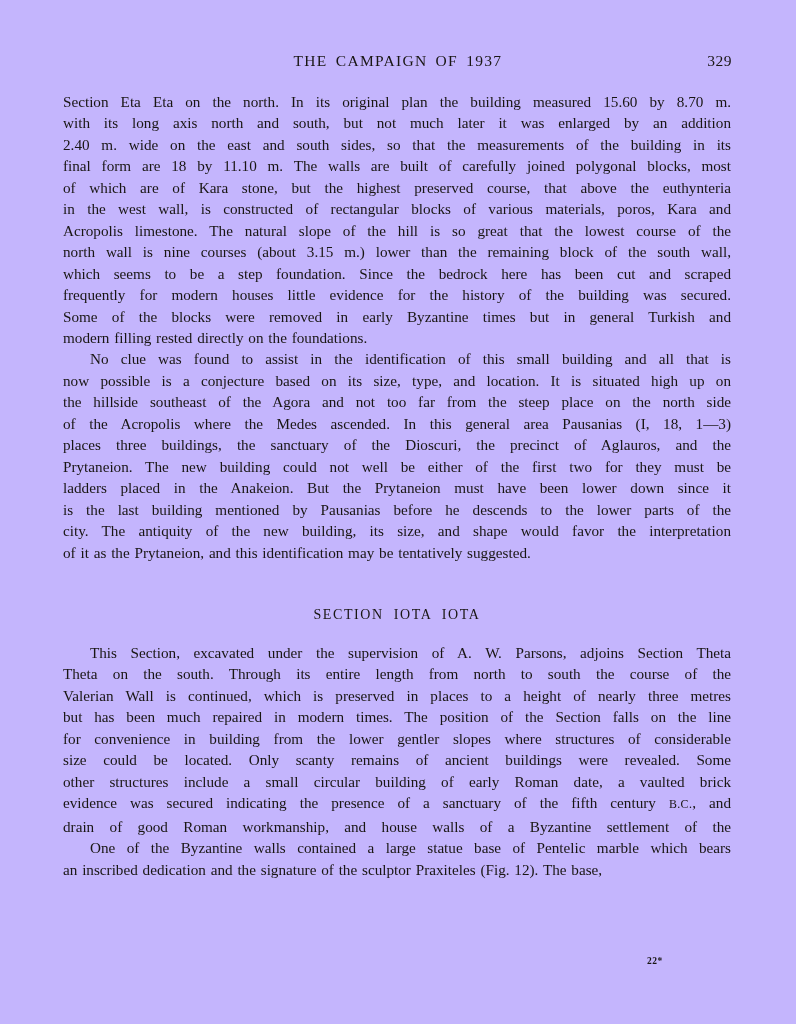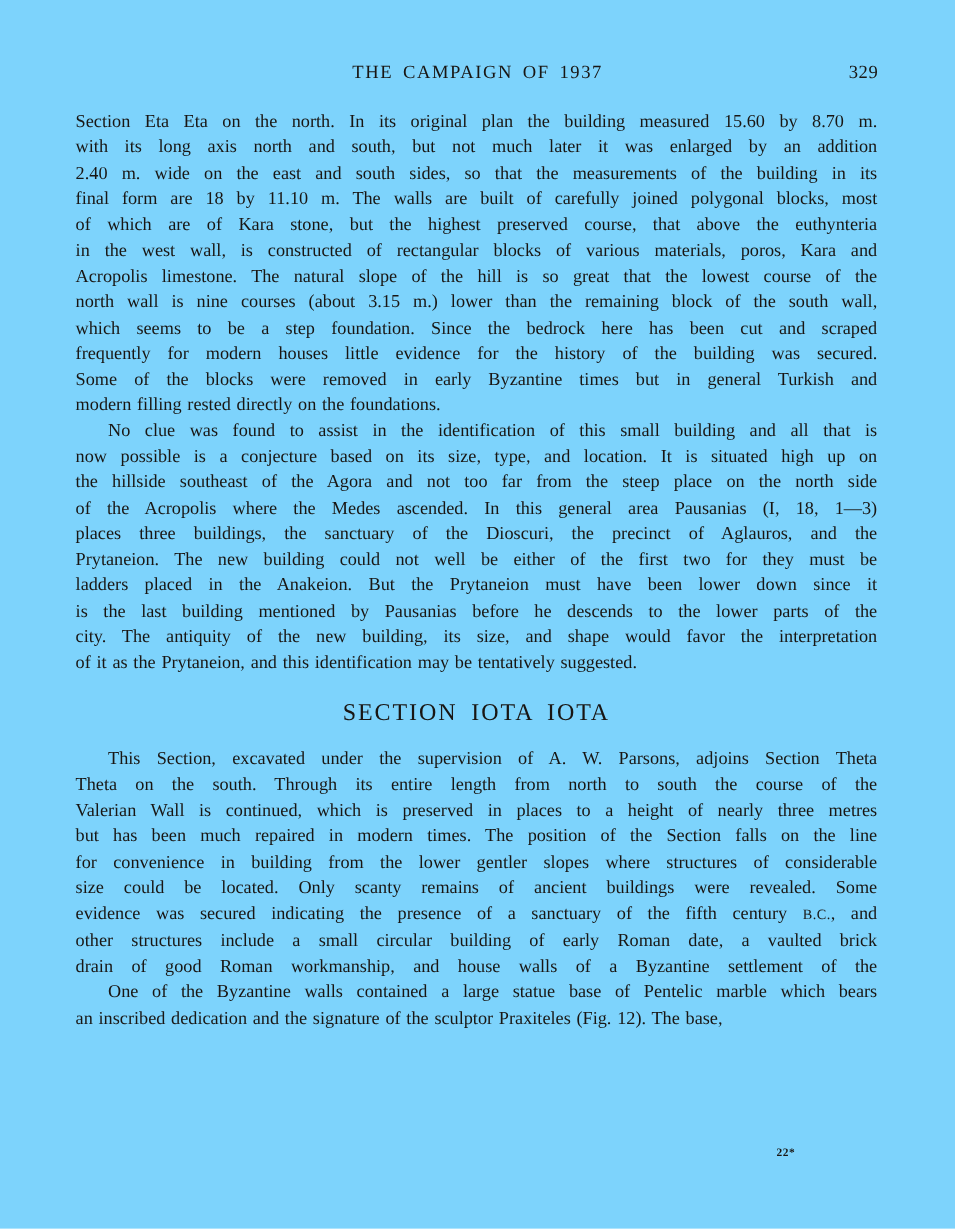--- a/index.html
+++ b/index.html
@@ -4,21 +4,21 @@
 <style>
   html, body {
     margin: 0;
     padding: 0;
     background: #ffffff;
   }
   .page {
     position: relative;
     width: 796px;
     height: 1024px;
-    background: #7dd3fc;
+    background: #c4b5fd;
     font-family: "Liberation Serif", "DejaVu Serif", serif;
     color: #191613;
     overflow: hidden;
   }
   .page-header {
     position: absolute;
     top: 52px;
     left: 64px;
     width: 668px;
     height: 18px;
@@ -52,26 +52,26 @@
     text-align-last: justify;
     word-spacing: 1px;
     white-space: normal;
   }
   .pline.last {
     text-align: left;
     text-align-last: left;
   }
   .pline.indent { text-indent: 27px; font-family: Liberation Serif, serif; }
   .section-heading {
-    font-size: 20px;
+    font-size: 14px;
     line-height: 17px;
     text-align: center;
     letter-spacing: 1.6px;
     word-spacing: 5px;
-    margin: 23px 0 19px 0;
+    margin: 43px 0 19px 0;
   }
   .sc {
     font-size: 0.78em;
     letter-spacing: 0.4px;
   }
   i { font-style: italic; }
   .footer-sig {
     position: absolute;
     left: 647px;
     top: 956px;
@@ -118,22 +118,22 @@
         <div class="pline last">of it as the Prytaneion, and this identification may be tentatively suggested.</div>
       </div>
       <div class="section-heading">SECTION IOTA IOTA</div>
       <div class="paragraph">
         <div class="pline indent">This Section, excavated under the supervision of A. W. Parsons, adjoins Section Theta</div>
         <div class="pline">Theta on the south.  Through its entire length from north to south the course of the</div>
         <div class="pline">Valerian Wall is continued, which is preserved in places to a height of nearly three metres</div>
         <div class="pline">but has been much repaired in modern times.  The position of the Section falls on the line</div>
         <div class="pline">for convenience in building from the lower gentler slopes where structures of considerable</div>
         <div class="pline">size could be located.  Only scanty remains of ancient buildings were revealed.  Some</div>
+        <div class="pline">other structures include a small circular building of early Roman date, a vaulted brick</div>
         <div class="pline">evidence was secured indicating the presence of a sanctuary of the fifth century <span class="sc">B.C.</span>, and</div>
-        <div class="pline">other structures include a small circular building of early Roman date, a vaulted brick</div>
         <div class="pline">drain of good Roman workmanship, and house walls of a Byzantine settlement of the</div>
       </div>
       <div class="paragraph">
         <div class="pline indent">One of the Byzantine walls contained a large statue base of Pentelic marble which bears</div>
         <div class="pline last">an inscribed dedication and the signature of the sculptor Praxiteles (Fig. 12).  The base,</div>
       </div>
     </div>
 
   <div class="footer-sig">22*</div>
 

